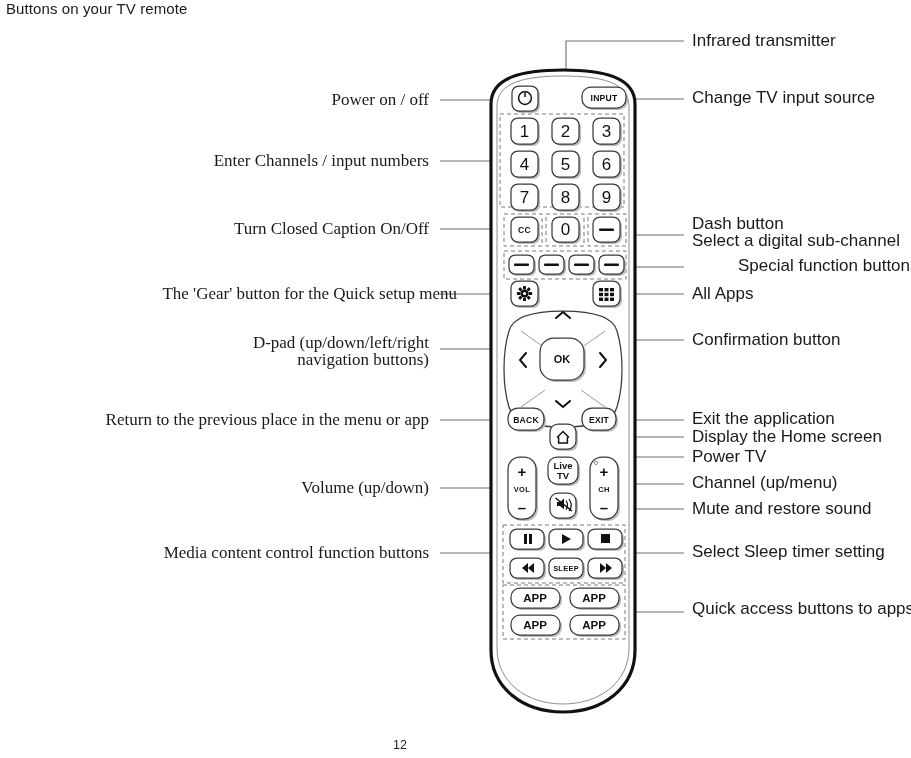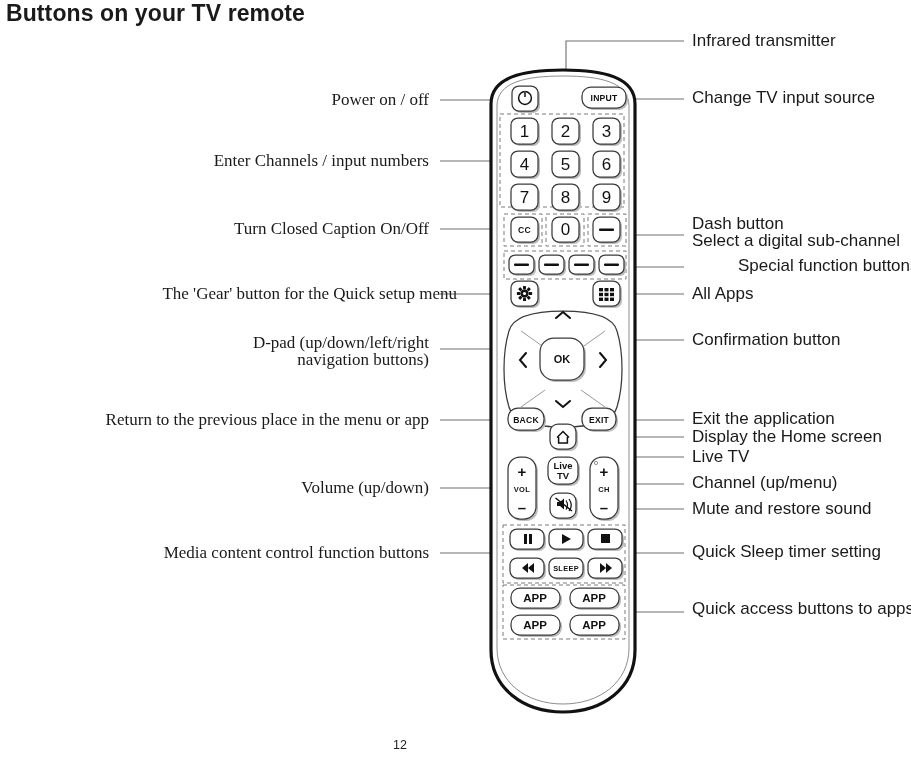--- a/index.html
+++ b/index.html
@@ -3,21 +3,21 @@
 <meta charset="utf-8">
 <style>
   html,body{margin:0;padding:0;}
   body{
     width:911px;height:758px;background:#ffffff;
     font-family:"Liberation Sans",sans-serif;color:#1a1a1a;
     position:relative;overflow:hidden;
   }
   .page-title{
     position:absolute;left:6px;top:0px;
-    font-size:23px;font-weight:bold;letter-spacing:.1px;text-align:right;
+    font-size:15px;font-weight:normal;letter-spacing:.1px;text-align:right;
   }
   .page-number{
     position:absolute;left:0;top:738px;width:800px;
     text-align:center;font-size:12.5px;color:#222;
   }
   
   .lbl{position:absolute;font-size:17px;line-height:16px;color:#1a1a1a;white-space:pre;}
   .lbl.r{text-align:right;font-family:Liberation Serif, serif;}
   .lbl.l{text-align:left;}
   
@@ -361,17 +361,17 @@
 
 <div class="lbl l" style="left:692px;top:33px;">Infrared transmitter</div>
 <div class="lbl l" style="left:692px;top:90px;">Change TV input source</div>
 <div class="lbl l" style="left:692px;top:216px;">Dash button</div>
 <div class="lbl l" style="left:692px;top:233px;">Select a digital sub-channel</div>
 <div class="lbl l" style="left:692px;top:258px;margin-left:46px;">Special function buttons</div>
 <div class="lbl l" style="left:692px;top:286px;">All Apps</div>
 <div class="lbl l" style="left:692px;top:332px;">Confirmation button</div>
 <div class="lbl l" style="left:692px;top:411px;">Exit the application</div>
 <div class="lbl l" style="left:692px;top:429px;">Display the Home screen</div>
-<div class="lbl l" style="left:692px;top:449px;">Live TV</div>
+<div class="lbl l" style="left:692px;top:449px;">Power TV</div>
 <div class="lbl l" style="left:692px;top:475px;">Channel (up/menu)</div>
 <div class="lbl l" style="left:692px;top:501px;">Mute and restore sound</div>
-<div class="lbl l" style="left:692px;top:544px;">Quick Sleep timer setting</div>
+<div class="lbl l" style="left:692px;top:544px;">Select Sleep timer setting</div>
 <div class="lbl l" style="left:692px;top:601px;">Quick access buttons to apps</div>
 
 </body></html>

